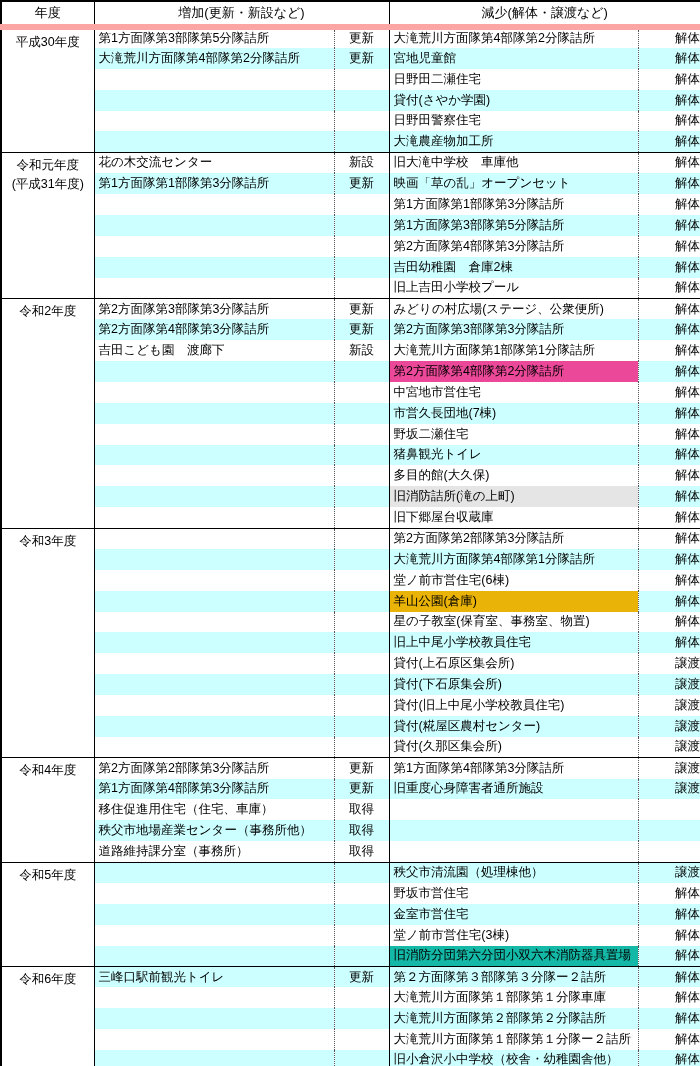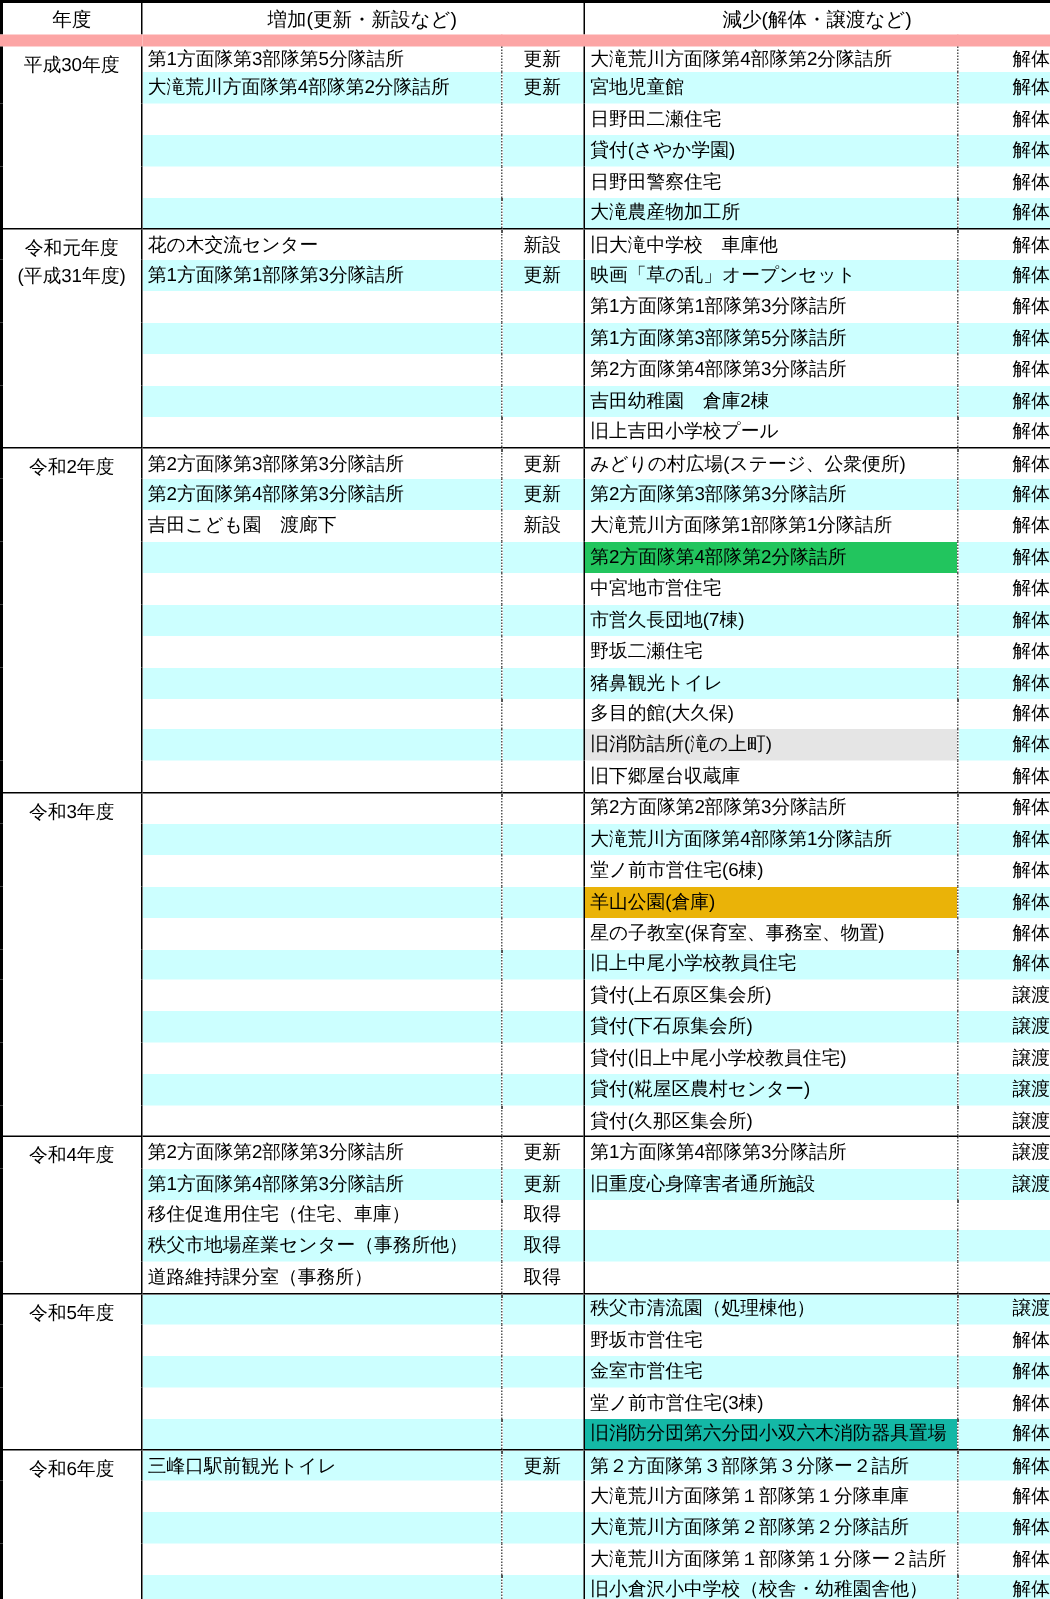--- a/index.html
+++ b/index.html
@@ -20,21 +20,21 @@
   col.c-itype { width: 55px; }
   col.c-dname { width: 249px; }
   col.c-dtype { width: 63px; }
 
   thead th {
     height: 26px;
     font-size: 13px;
     font-weight: normal;
     text-align: center;
     vertical-align: middle;
-    border-bottom: 8px solid #fca5a5;
+    border-bottom: 6px solid #fca5a5;
     background: #fff;
     overflow: hidden;
     white-space: nowrap;
   }
   th.h-inc, th.h-dec { border-left: 1px solid #000; }
 
   tbody td {
     height: 20.88px;
     font-size: 12.5px;
     vertical-align: middle;
@@ -170,21 +170,21 @@
       </tr>
       <tr>
         <td class="inc-name">吉田こども園　渡廊下</td>
         <td class="inc-type">新設</td>
         <td class="dec-name">大滝荒川方面隊第1部隊第1分隊詰所</td>
         <td class="dec-type">解体</td>
       </tr>
       <tr>
         <td class="inc-name" style="background-color: rgb(204, 255, 255);"></td>
         <td class="inc-type" style="background-color: rgb(204, 255, 255);"></td>
-        <td class="dec-name" style="background-color: #22c55e;">第2方面隊第4部隊第2分隊詰所</td>
+        <td class="dec-name" style="background-color: #ec4899;">第2方面隊第4部隊第2分隊詰所</td>
         <td class="dec-type" style="background-color: rgb(204, 255, 255);">解体</td>
       </tr>
       <tr>
         <td class="inc-name"></td>
         <td class="inc-type"></td>
         <td class="dec-name">中宮地市営住宅</td>
         <td class="dec-type">解体</td>
       </tr>
       <tr>
         <td class="inc-name" style="background-color: rgb(204, 255, 255);"></td>

